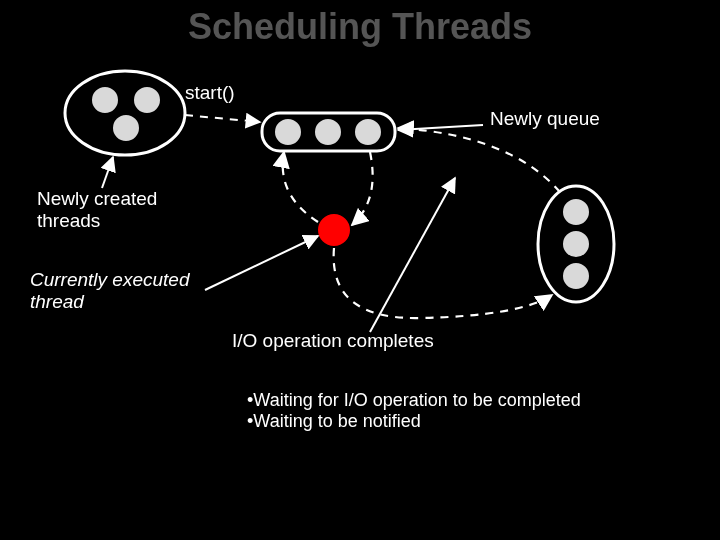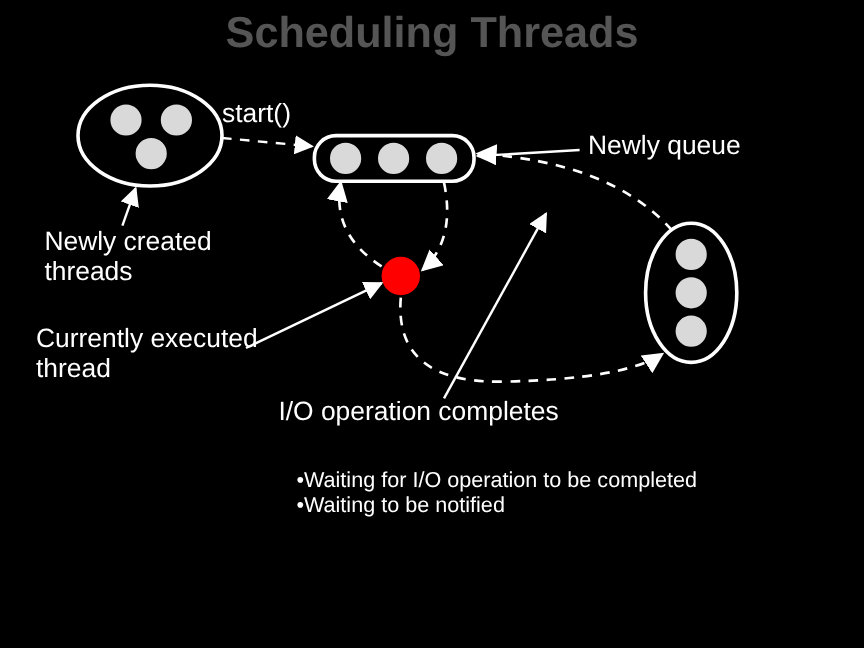--- a/index.html
+++ b/index.html
@@ -22,21 +22,21 @@
     top: 6px;
     left: 0;
     width: 100%;
     text-align: center;
     font-size: 36px;
     font-weight: bold;
     color: #555;
   }
   .label {
     position: absolute;
-    font-size: 22px;
+    font-size: 19px;
     line-height: 1.15;
     white-space: pre;
   }
   .bullets {
     position: absolute;
     font-size: 18px;
     line-height: 1.15;
   }
   .bullets .bi {
     display: block;
@@ -105,21 +105,21 @@
 
     <line x1="205" y1="290" x2="318" y2="236" stroke="#fff" stroke-width="2" marker-end="url(#arrow-white)"></line>
 
     <line x1="370" y1="332" x2="455" y2="178" stroke="#fff" stroke-width="2" marker-end="url(#arrow-white)"></line>
   </svg>
 
   <div class="label" style="left:185px; top:82px;">start()</div>
   <div class="label" style="left:490px; top:108px;">Newly queue</div>
   <div class="label" style="left:37px; top:188px;">Newly created
 threads</div>
-  <div class="label" style="left:30px; top:269px;">Currently executed
+  <div class="label" style="left:30px; top:269px;font-style:italic;">Currently executed
 thread</div>
   <div class="label" style="left:232px; top:330px;">I/O operation completes</div>
 
   <div class="bullets" style="left:247px; top:390px;">
     <span class="bi">Waiting for I/O operation to be completed</span>
     <span class="bi">Waiting to be notified</span>
   </div>
 
 </div>
 

